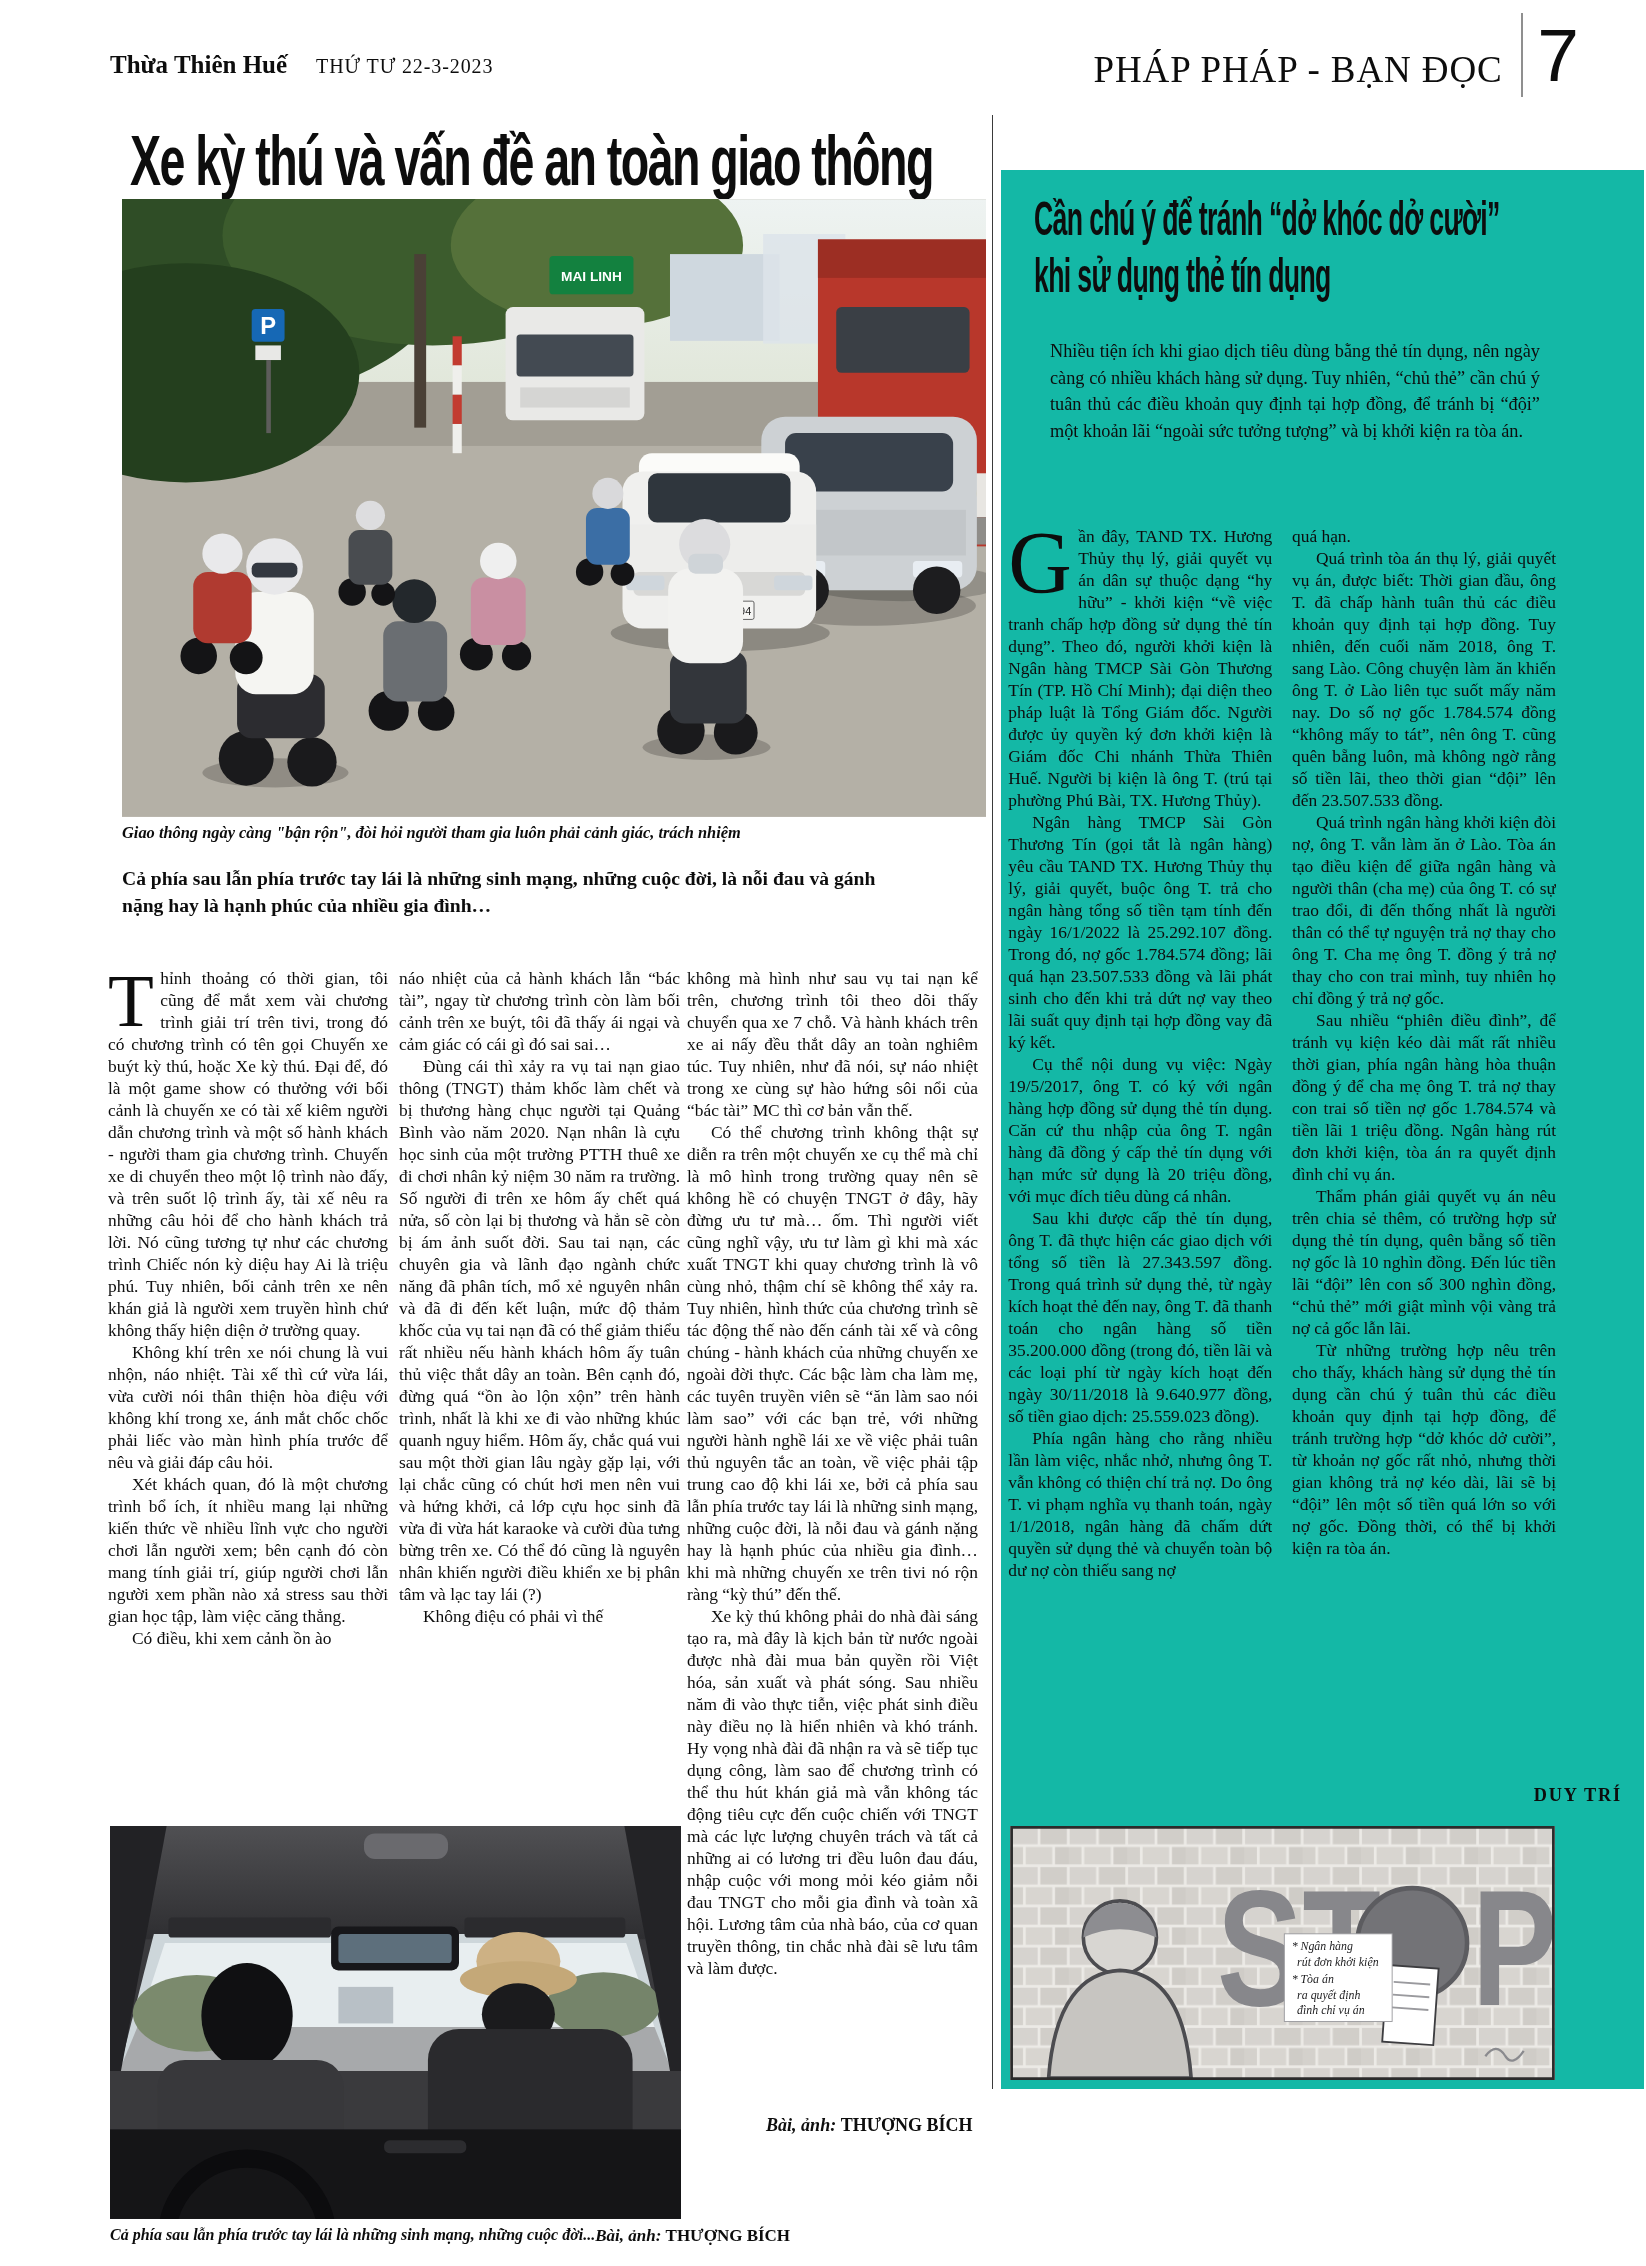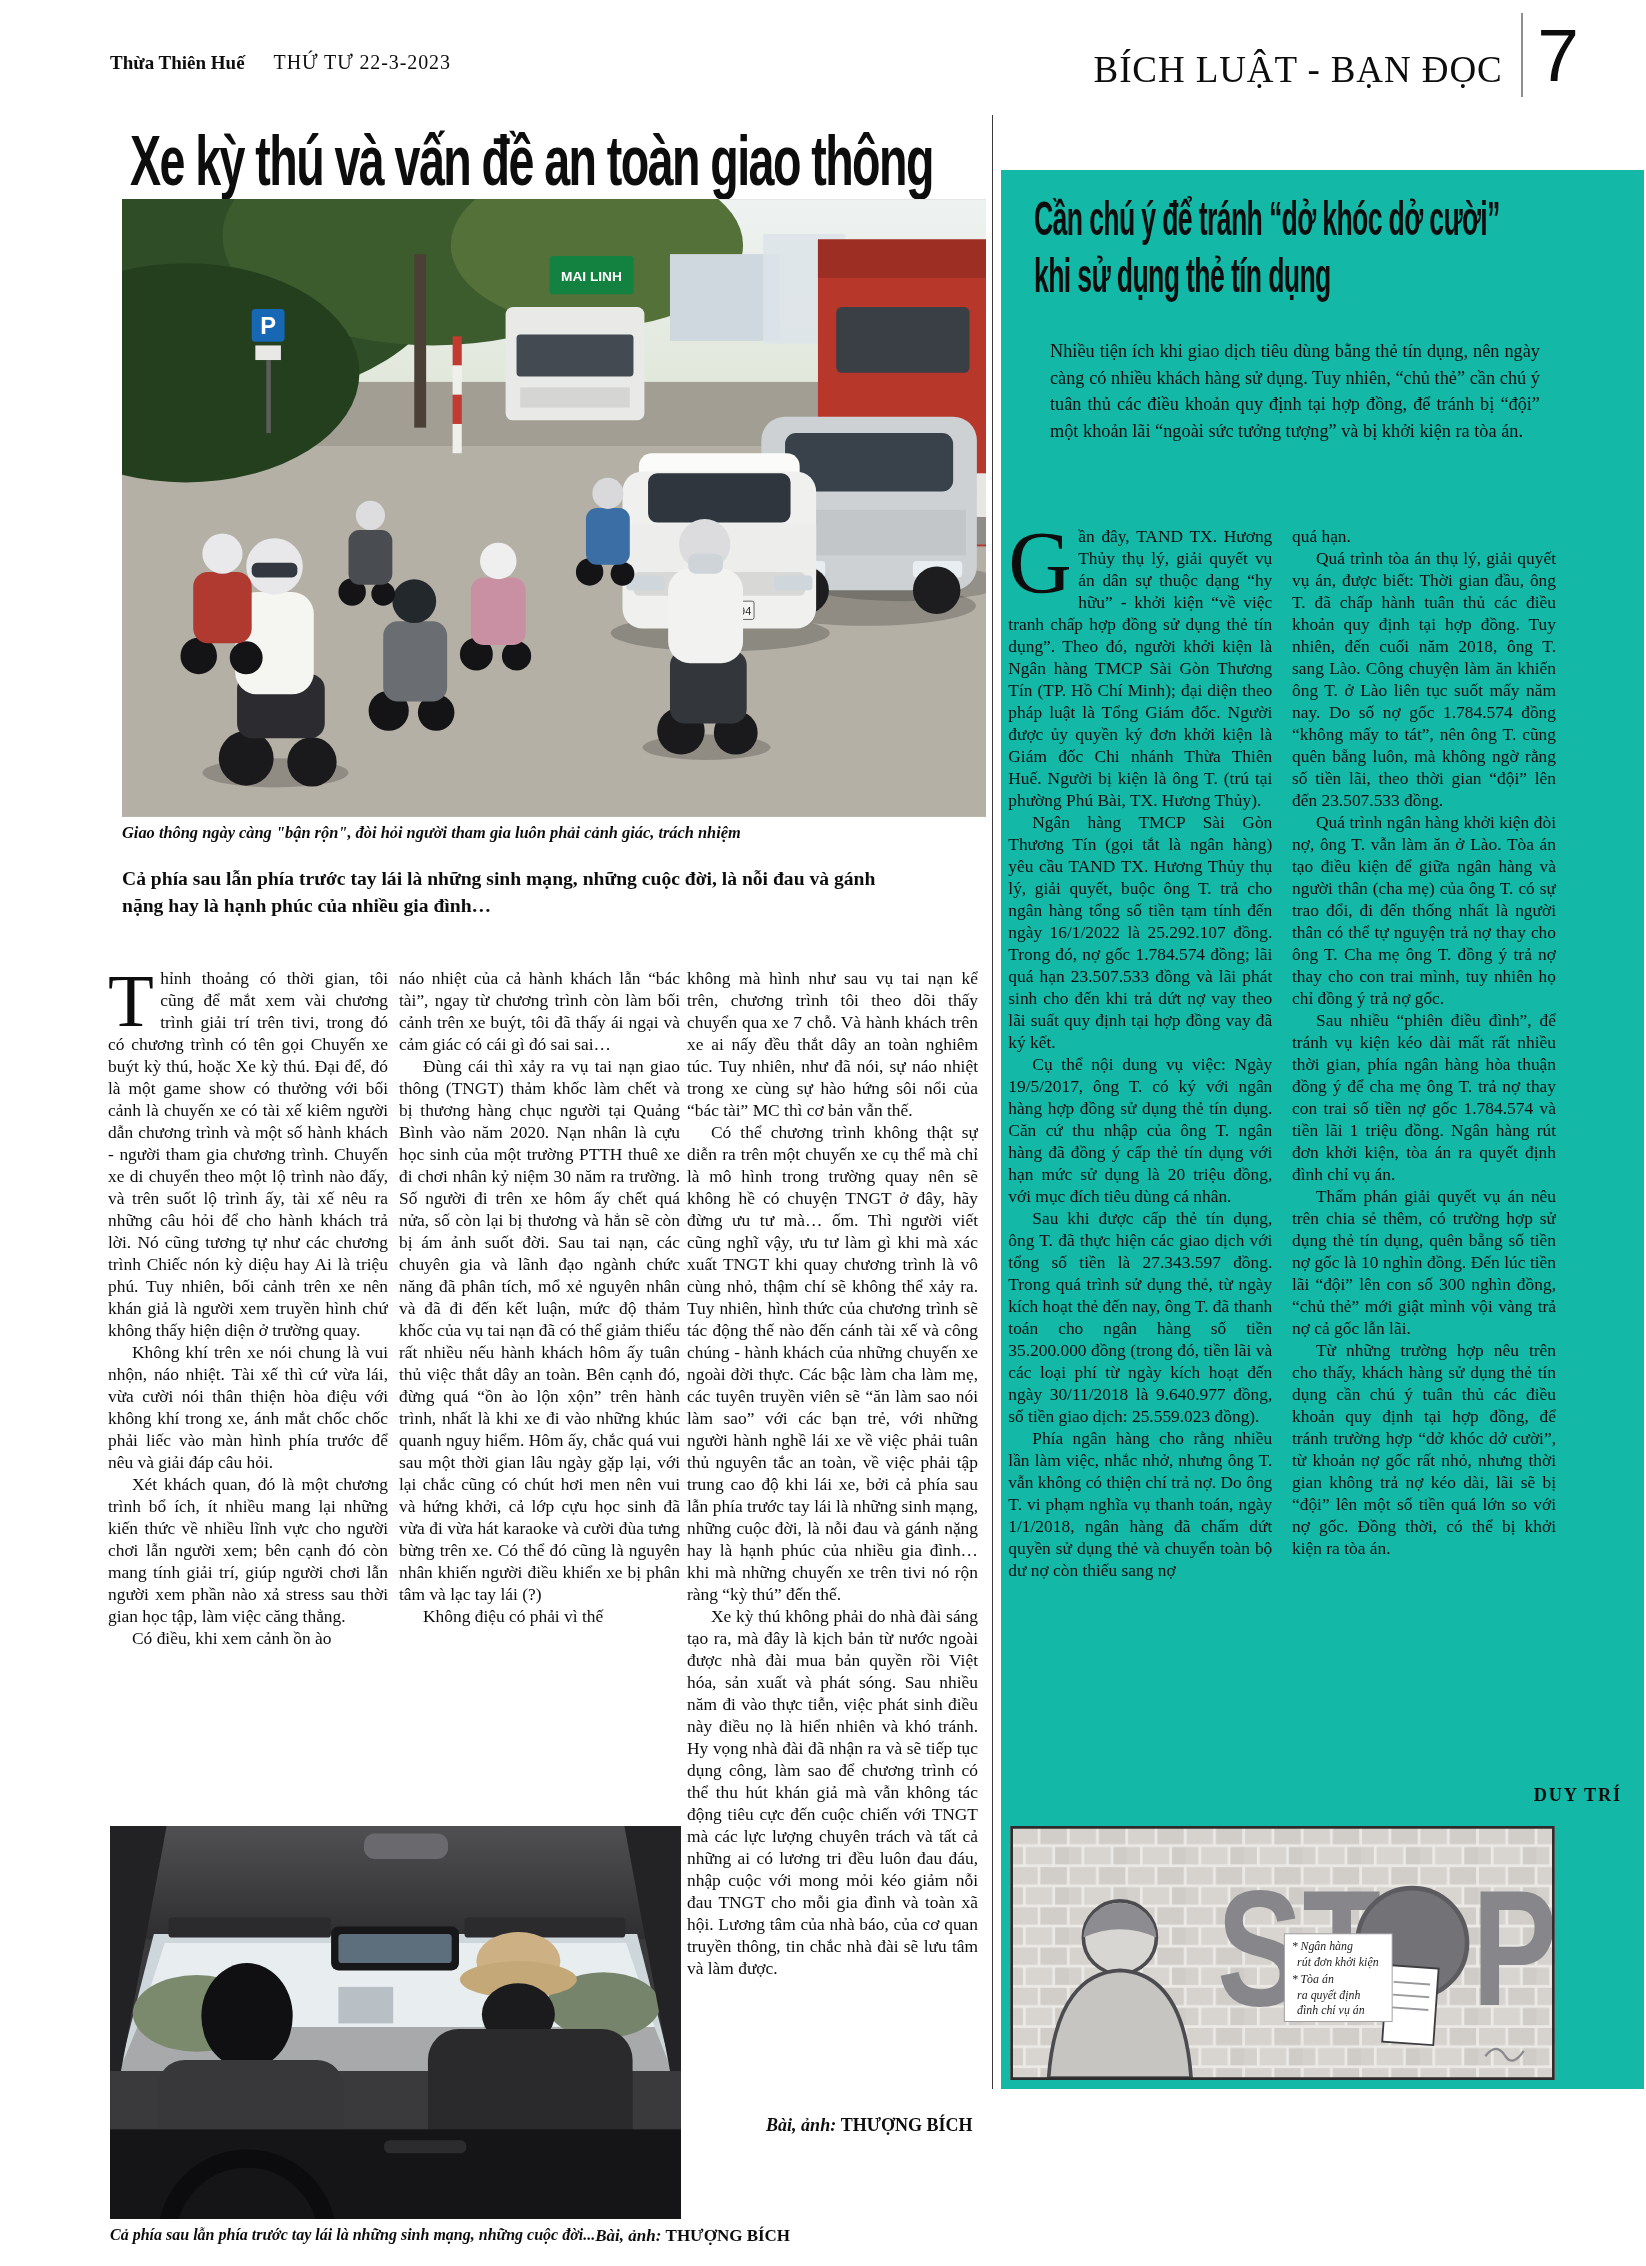--- a/index.html
+++ b/index.html
@@ -1,20 +1,20 @@
 <!DOCTYPE html>
 <html style="font-size:14.6px"><head>
 <meta charset="utf-8">
 <style>
   html,body{margin:0;padding:0;background:#9a9a9a;}
   .page{position:relative;width:1647px;height:2267px;background:#ffffff;margin:0 auto;overflow:hidden;
         font-family:"Liberation Serif",serif;color:#0d0d0d;}
   
   .mast-left{position:absolute;left:110px;top:51px;white-space:nowrap;}
-  .masthead{font-family:"Liberation Serif",serif;font-weight:700;font-size:19px;letter-spacing:0;}
+  .masthead{font-family:"Liberation Serif",serif;font-weight:700;font-size:25px;letter-spacing:0;}
   .issue-date{font-family:"Liberation Serif",serif;font-size:20px;margin-left:29px;letter-spacing:0.9px;}
   .mast-right{position:absolute;right:68px;top:12.8px;display:flex;align-items:flex-start;}
   .section-title{font-family:"Liberation Serif",serif;font-size:37px;letter-spacing:0.9px;margin-top:35px;}
   .vbar{width:1.8px;height:84px;background:#8f8f8f;margin:0 14.6px 0 18.3px;}
   .page-number{font-family:"Liberation Sans",sans-serif;font-size:75px;line-height:84px;font-weight:400;}
   
   .headline-left{position:absolute;left:122px;top:111px;width:865px;height:84px;overflow:visible;margin:8px;}
   .headline-left span{display:inline-block;white-space:nowrap;font-family:"Liberation Sans",sans-serif;
         font-weight:700;font-size:53px;letter-spacing:-1.8px;transform:scale(0.88,1.34);transform-origin:0 0;}
   .photo-frame{position:absolute;overflow:hidden;background:#c9c6bd;}
@@ -60,21 +60,21 @@
 </style>
 </head>
 <body>
 
 <div class="page">
 
   <div class="mast-left">
     <span class="masthead">Thừa Thiên Huế</span><span class="issue-date">THỨ TƯ 22-3-2023</span>
   </div>
   <div class="mast-right">
-    <span class="section-title">BÍCH LUẬT - BẠN ĐỌC</span>
+    <span class="section-title">PHÁP PHÁP - BẠN ĐỌC</span>
     <span class="vbar"></span>
     <span class="page-number">7</span>
   </div>
 
   <h1 class="headline-left">
     <span>Xe kỳ thú và vấn đề an toàn giao thông</span>
   </h1>
 
   <div class="photo-frame" id="main-photo">
     <svg width="864" height="618" viewBox="0 0 946 676">

